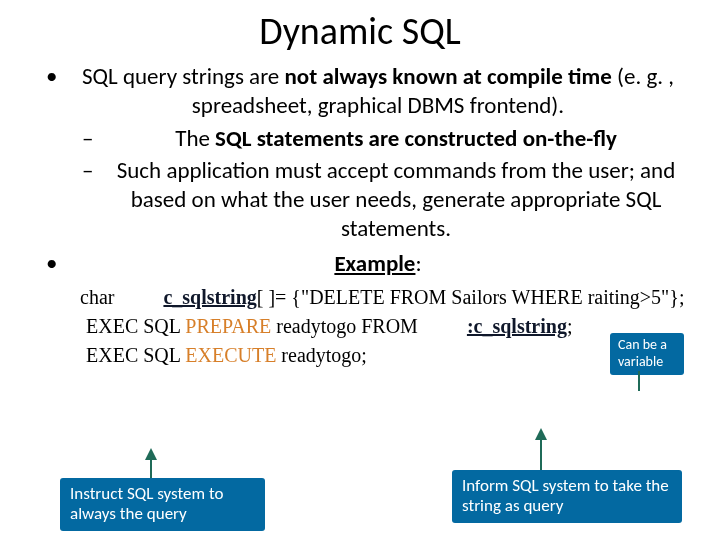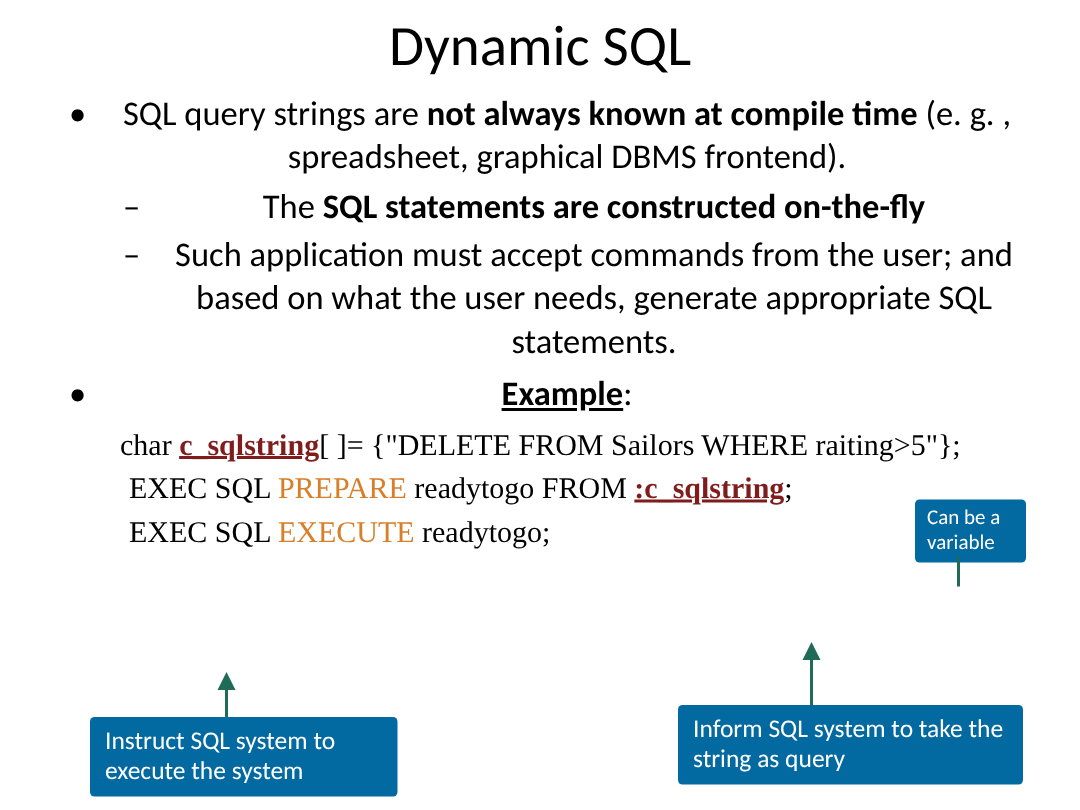--- a/index.html
+++ b/index.html
@@ -67,21 +67,21 @@
     font-size: 23px;
   }
   .code-block {
     font-family: "Times New Roman", Times, serif;
     font-size: 20px;
     padding-left: 52px;
     margin-top: 6px;
     line-height: 1.45;
   }
   .kw { color: #d77f29; font-weight: 400; }
-  .var { color: #7f1d1d; font-weight: 700; }
+  .var { color: #0f172a; font-weight: 700; margin-left: 44px; }
   .callout {
     position: absolute;
     background: #0369a1;
     color: #fff;
     font-size: 17px;
     padding: 6px 10px;
     border-radius: 3px;
     line-height: 1.2;
   }
   .callout.small {
@@ -142,21 +142,21 @@
     </div>
   </div>
 
   <div class="callout small" style="top:333px; left:610px; width:58px;">
     <span>Can be a variable</span>
   </div>
 
   <div class="line" style="left:638px; top:371px; width:2px; height:20px;"></div>
 
   <div class="callout" style="top:478px; left:60px; width:185px;">
-    <span>Instruct SQL system to execute the system</span>
+    <span>Instruct SQL system to always the query</span>
   </div>
 
   <div class="line" style="left:150px; top:458px; width:2px; height:20px;"></div>
   <div class="arrow arrow-up-right" style="left:145px; top:448px;"></div>
 
   <div class="callout" style="top:470px; left:452px; width:210px;">
     <span>Inform SQL system to take the string as query</span>
   </div>
 
   <div class="line" style="left:540px; top:438px; width:2px; height:32px;"></div>

